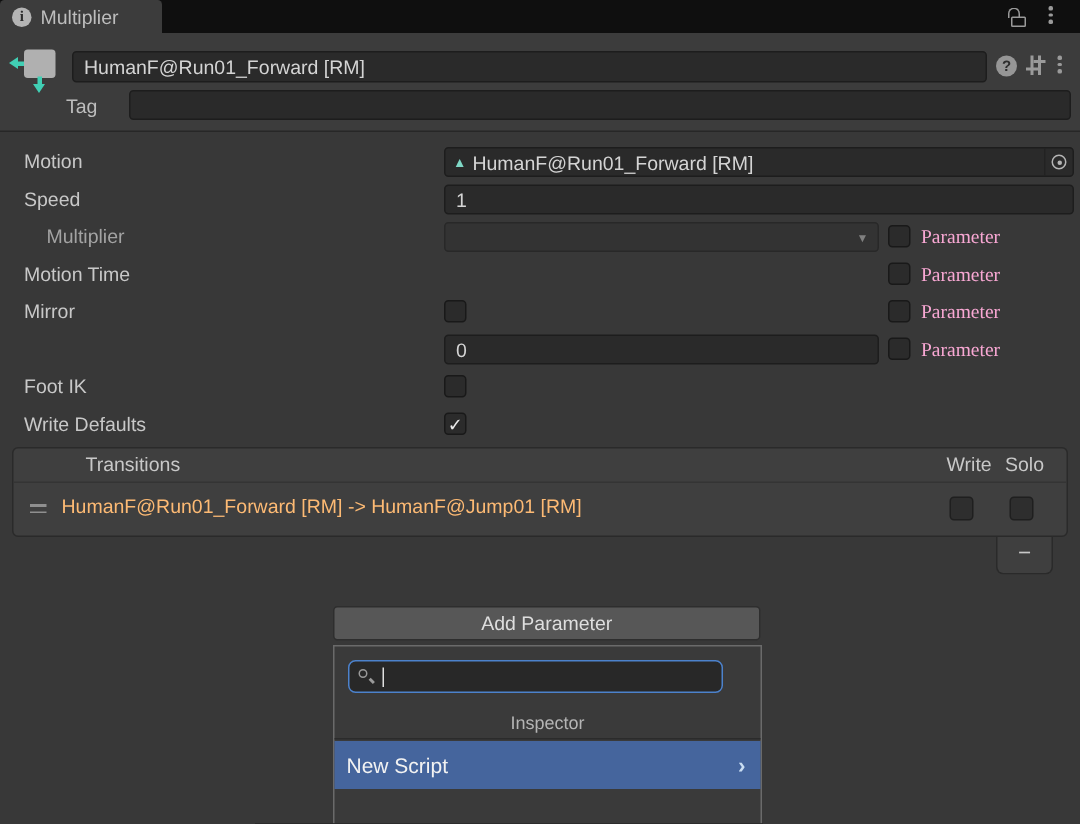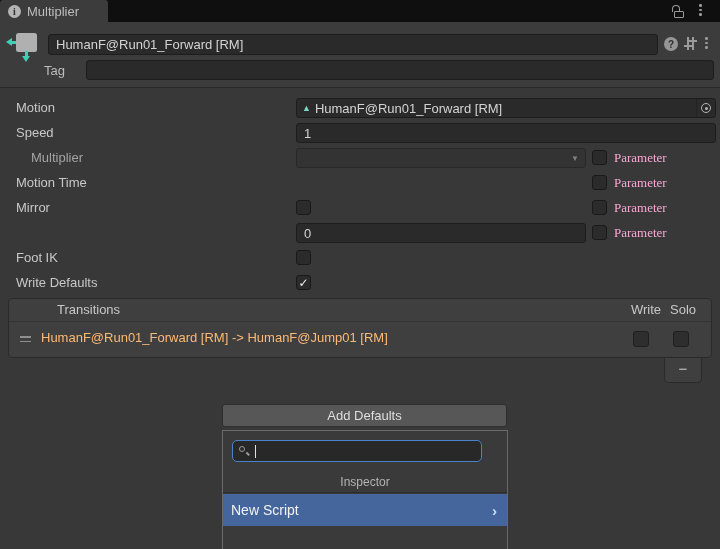--- a/index.html
+++ b/index.html
@@ -213,21 +213,21 @@
           <i></i>
           <i></i>
         </span>
       <span class="trans-text">HumanF@Run01_Forward [RM] -&gt; HumanF@Jump01 [RM]</span>
       <div class="cb trans-cb solo-cb"></div>
       <div class="cb trans-cb mute-cb"></div>
     </div>
   </div>
   <div class="minus-btn">−</div>
 
-  <div class="add-btn">Add Defaults</div>
+  <div class="add-btn">Add Parameter</div>
 
   <div class="popup">
     <div class="search-box">
       <span class="mag-icon">
         <i class="mag-circle"></i>
           <i class="mag-handle"></i>
       </span>
       <input class="search-input" value="" style="">
       <i class="text-cursor"></i>
     </div>

